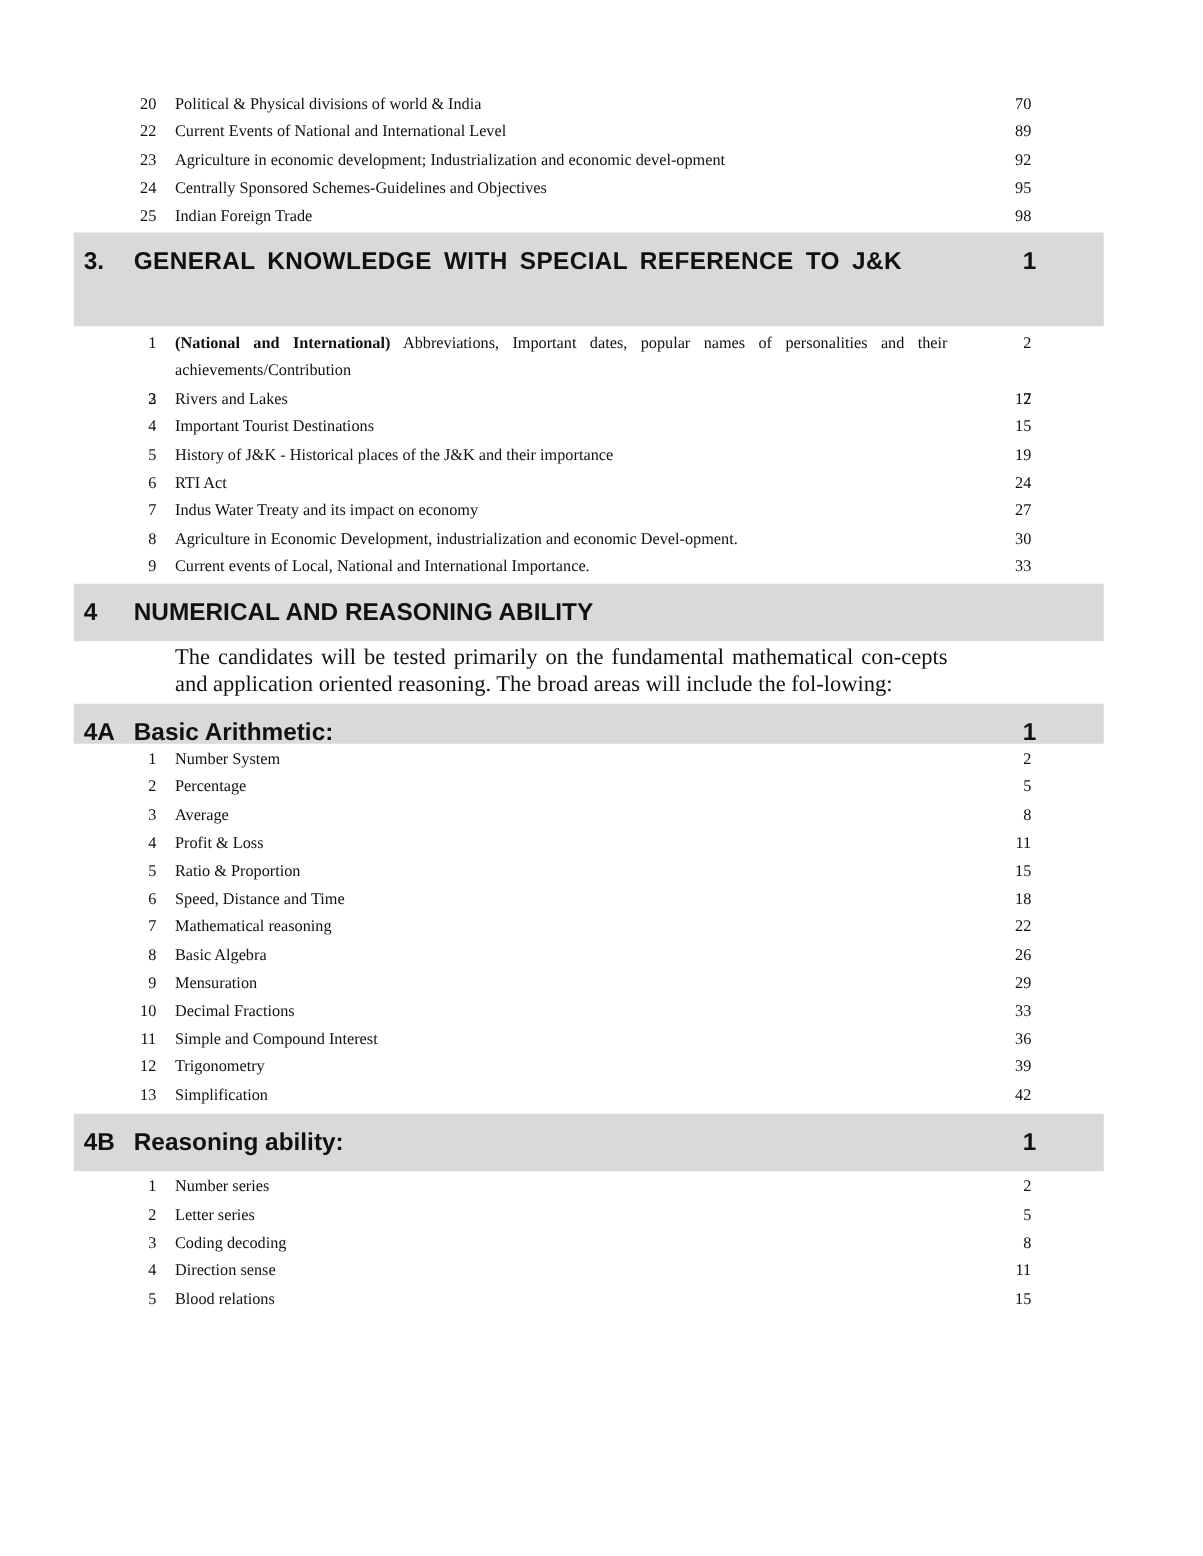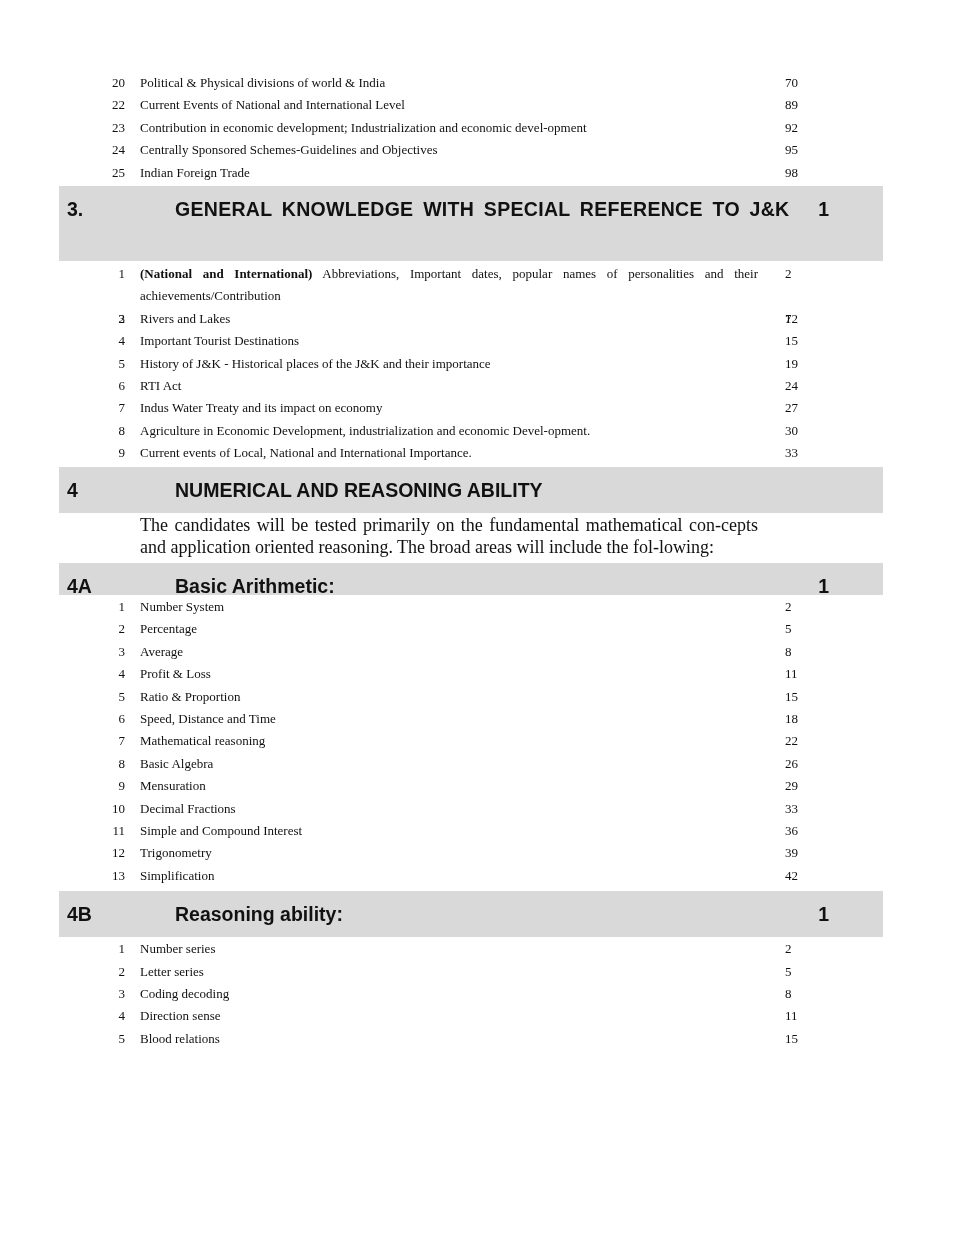--- a/index.html
+++ b/index.html
@@ -1,24 +1,24 @@
 <!DOCTYPE html>
 <html><head>
   <meta charset="utf-8">
   <style>
     html, body { margin: 0; padding: 0; background: #ffffff; }
     body { width: 962px; height: 1245px; position: relative; overflow: hidden; color: #111; }
     .page { position: absolute; left: 59px; top: 72px; width: 824px; }
     .row { position: relative; font-family: "Liberation Serif", serif; font-size: 13px; line-height: 22.4px; }
     .row .num { position: absolute; left: 0; width: 66px; text-align: right; }
     .row .txt { margin-left: 81px; width: 618px; text-align: justify; text-align-last: left; }
-    .row .pg { position: absolute; right: 58px; top: 0; width: 40px; }
+    .row .pg { position: absolute; right: 58px; top: 0; width: 40px; text-align: right; }
     .band { background: #d9d9d9; position: relative; font-family: "Liberation Sans", sans-serif; font-weight: bold; font-size: 19.5px; }
     .band .bnum { position: absolute; left: 8px; top: 0; }
-    .band .btxt { margin-left: 116px; width: 618px; }
+    .band .btxt { margin-left: 48px; width: 618px; }
     .band .bpg { position: absolute; right: 54px; top: 0; }
     .band.s3 { height: 75px; line-height: 28px; padding-top: 9px; box-sizing: border-box; margin-top: 2px; }
     .band.s3 .bnum, .band.s3 .bpg { top: 9px; }
     .band.s3 .btxt { word-spacing: 4px; letter-spacing: 0.3px; }
     .band.s4 { height: 46px; line-height: 46px; margin-top: 2px; }
     .band.s4a { height: 32px; line-height: 46px; margin-top: 1px; }
     .band.s4b { height: 46px; line-height: 46px; margin-top: 4px; }
     .intro { font-family: "Liberation Serif", serif; font-size: 18px; line-height: 22.6px; margin-left: 81px; width: 618px; text-align: justify; text-align-last: left; padding-top: 1px; padding-bottom: 3px; }
     b { font-weight: bold; }
   </style>
@@ -33,21 +33,21 @@
         <div class="txt">Political &amp; Physical divisions of world &amp; India</div>
         <span class="pg">70</span>
       </div>
     <div class="row">
         <span class="num">22</span>
         <div class="txt">Current Events of National and International Level</div>
         <span class="pg">89</span>
       </div>
     <div class="row">
         <span class="num">23</span>
-        <div class="txt">Contribution in economic development; Industrialization and economic devel-opment</div>
+        <div class="txt">Agriculture in economic development; Industrialization and economic devel-opment</div>
         <span class="pg">92</span>
       </div>
     <div class="row">
         <span class="num">24</span>
         <div class="txt">Centrally Sponsored Schemes-Guidelines and Objectives</div>
         <span class="pg">95</span>
       </div>
     <div class="row">
         <span class="num">25</span>
         <div class="txt">Indian Foreign Trade</div>

